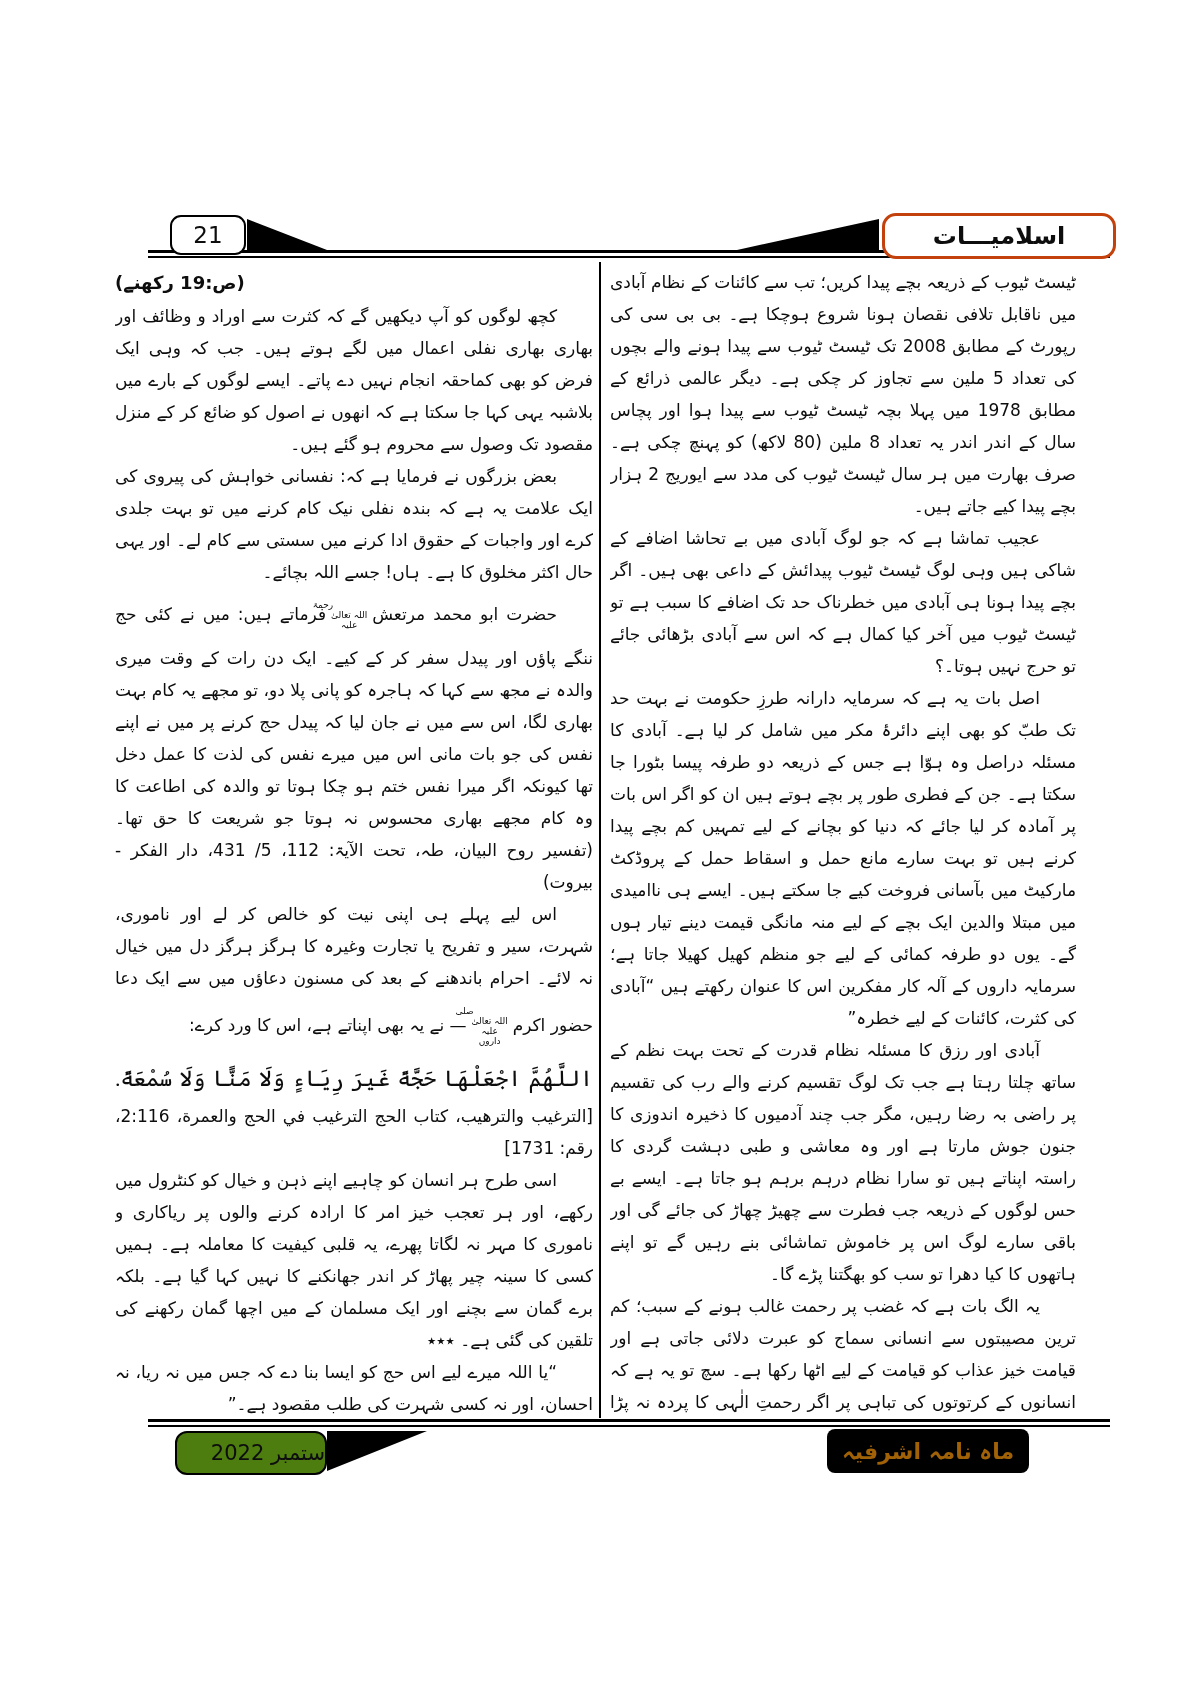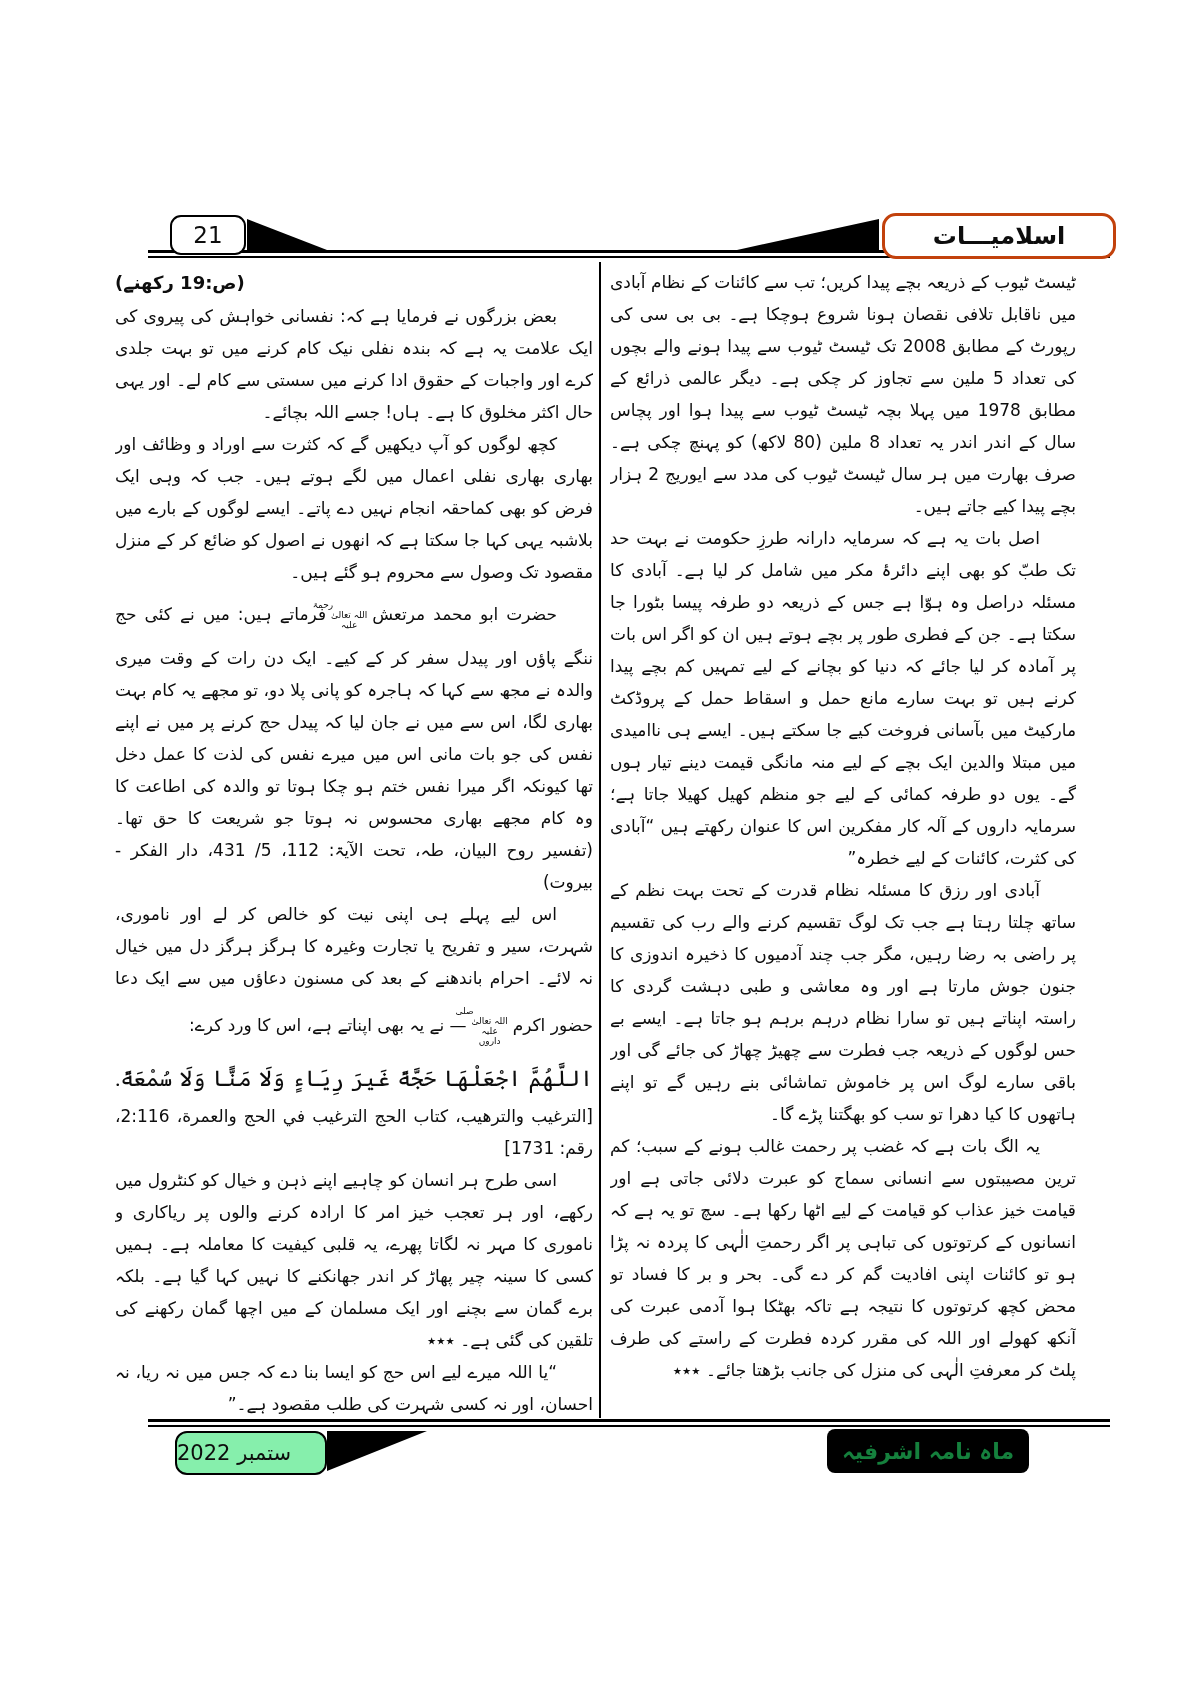--- a/index.html
+++ b/index.html
@@ -24,29 +24,29 @@
   .tri-header-right{left:737px;top:219px;width:142px;height:31px;
     clip-path:polygon(100% 0,100% 100%,0 100%);}
   .masthead-box{
     position:absolute;left:882px;top:213px;width:228px;height:40px;
     border:3px solid #c2410c;border-radius:14px;background:#fff;z-index:2;
     display:flex;align-items:center;justify-content:center;
     font-size:24px;font-weight:bold;direction:rtl;
   }
   .date-box{
     position:absolute;left:175px;top:1431px;width:148px;height:40px;
-    border:2.5px solid #000;border-radius:12px;background:#86efac;z-index:2;
-    display:flex;align-items:center;justify-content:flex-end;
+    border:2.5px solid #000;border-radius:12px;background:#4d7c0f;z-index:2;
+    display:flex;align-items:center;justify-content:flex-start;
     font-size:21px;direction:rtl;
   }
   .tri-footer-left{left:327px;top:1431px;width:100px;height:40px;
     clip-path:polygon(0 0,100% 0,0 100%);}
   .magazine-box{
     position:absolute;left:827px;top:1429px;width:202px;height:44px;
-    background:#000;color:#15803d;border-radius:8px;z-index:2;
+    background:#000;color:#a16207;border-radius:8px;z-index:2;
     display:flex;align-items:center;justify-content:center;
     font-size:22px;font-weight:bold;direction:rtl;
   }
   
   .divider{position:absolute;left:599px;top:262px;width:2px;height:1156px;background:#000;}
   .col{
     position:absolute;top:266px;height:1152px;overflow:hidden;
     direction:rtl;text-align:justify;font-size:17px;line-height:32px;
   }
   .col-left{left:115px;width:478px;}
@@ -76,29 +76,30 @@
   <div class="tri tri-header-right"></div>
   <div class="masthead-box">
     <span>اسلامیـــات</span>
   </div>
   <div class="rule-double" style="top:250px;"></div>
 
   <div class="divider"></div>
 
   <div class="col col-right">
     <p>ٹیسٹ ٹیوب کے ذریعہ بچے پیدا کریں؛ تب سے کائنات کے نظام آبادی میں ناقابل تلافی نقصان ہونا شروع ہوچکا ہے۔ بی بی سی کی رپورٹ کے مطابق 2008 تک ٹیسٹ ٹیوب سے پیدا ہونے والے بچوں کی تعداد 5 ملین سے تجاوز کر چکی ہے۔ دیگر عالمی ذرائع کے مطابق 1978 میں پہلا بچہ ٹیسٹ ٹیوب سے پیدا ہوا اور پچاس سال کے اندر اندر یہ تعداد 8 ملین (80 لاکھ) کو پہنچ چکی ہے۔ صرف بھارت میں ہر سال ٹیسٹ ٹیوب کی مدد سے ایوریج 2 ہزار بچے پیدا کیے جاتے ہیں۔</p>
+    <p class="indent">عجیب تماشا ہے کہ جو لوگ آبادی میں بے تحاشا اضافے کے شاکی ہیں وہی لوگ ٹیسٹ ٹیوب پیدائش کے داعی بھی ہیں۔ اگر بچے پیدا ہونا ہی آبادی میں خطرناک حد تک اضافے کا سبب ہے تو ٹیسٹ ٹیوب میں آخر کیا کمال ہے کہ اس سے آبادی بڑھائی جائے تو حرج نہیں ہوتا۔؟</p>
     <p class="indent">اصل بات یہ ہے کہ سرمایہ دارانہ طرزِ حکومت نے بہت حد تک طبّ کو بھی اپنے دائرۂ مکر میں شامل کر لیا ہے۔ آبادی کا مسئلہ دراصل وہ ہوّا ہے جس کے ذریعہ دو طرفہ پیسا بٹورا جا سکتا ہے۔ جن کے فطری طور پر بچے ہوتے ہیں ان کو اگر اس بات پر آمادہ کر لیا جائے کہ دنیا کو بچانے کے لیے تمہیں کم بچے پیدا کرنے ہیں تو بہت سارے مانع حمل و اسقاط حمل کے پروڈکٹ مارکیٹ میں بآسانی فروخت کیے جا سکتے ہیں۔ ایسے ہی ناامیدی میں مبتلا والدین ایک بچے کے لیے منہ مانگی قیمت دینے تیار ہوں گے۔ یوں دو طرفہ کمائی کے لیے جو منظم کھیل کھیلا جاتا ہے؛ سرمایہ داروں کے آلہ کار مفکرین اس کا عنوان رکھتے ہیں “آبادی کی کثرت، کائنات کے لیے خطرہ”</p>
     <p class="indent">آبادی اور رزق کا مسئلہ نظام قدرت کے تحت بہت نظم کے ساتھ چلتا رہتا ہے جب تک لوگ تقسیم کرنے والے رب کی تقسیم پر راضی بہ رضا رہیں، مگر جب چند آدمیوں کا ذخیرہ اندوزی کا جنون جوش مارتا ہے اور وہ معاشی و طبی دہشت گردی کا راستہ اپناتے ہیں تو سارا نظام درہم برہم ہو جاتا ہے۔ ایسے بے حس لوگوں کے ذریعہ جب فطرت سے چھیڑ چھاڑ کی جائے گی اور باقی سارے لوگ اس پر خاموش تماشائی بنے رہیں گے تو اپنے ہاتھوں کا کیا دھرا تو سب کو بھگتنا پڑے گا۔</p>
     <p class="indent">یہ الگ بات ہے کہ غضب پر رحمت غالب ہونے کے سبب؛ کم ترین مصیبتوں سے انسانی سماج کو عبرت دلائی جاتی ہے اور قیامت خیز عذاب کو قیامت کے لیے اٹھا رکھا ہے۔ سچ تو یہ ہے کہ انسانوں کے کرتوتوں کی تباہی پر اگر رحمتِ الٰہی کا پردہ نہ پڑا ہو تو کائنات اپنی افادیت گم کر دے گی۔ بحر و بر کا فساد تو محض کچھ کرتوتوں کا نتیجہ ہے تاکہ بھٹکا ہوا آدمی عبرت کی آنکھ کھولے اور اللہ کی مقرر کردہ فطرت کے راستے کی طرف پلٹ کر معرفتِ الٰہی کی منزل کی جانب بڑھتا جائے۔ ٭٭٭</p>
   </div>
 
   <div class="col col-left">
     <p class="heading-continuation">(ص:19 رکھنے)</p>
+    <p class="indent">کچھ لوگوں کو آپ دیکھیں گے کہ کثرت سے اوراد و وظائف اور بھاری بھاری نفلی اعمال میں لگے ہوتے ہیں۔ جب کہ وہی ایک فرض کو بھی کماحقہ انجام نہیں دے پاتے۔ ایسے لوگوں کے بارے میں بلاشبہ یہی کہا جا سکتا ہے کہ انھوں نے اصول کو ضائع کر کے منزل مقصود تک وصول سے محروم ہو گئے ہیں۔</p>
     <p class="indent">بعض بزرگوں نے فرمایا ہے کہ: نفسانی خواہش کی پیروی کی ایک علامت یہ ہے کہ بندہ نفلی نیک کام کرنے میں تو بہت جلدی کرے اور واجبات کے حقوق ادا کرنے میں سستی سے کام لے۔ اور یہی حال اکثر مخلوق کا ہے۔ ہاں! جسے اللہ بچائے۔</p>
-    <p class="indent">کچھ لوگوں کو آپ دیکھیں گے کہ کثرت سے اوراد و وظائف اور بھاری بھاری نفلی اعمال میں لگے ہوتے ہیں۔ جب کہ وہی ایک فرض کو بھی کماحقہ انجام نہیں دے پاتے۔ ایسے لوگوں کے بارے میں بلاشبہ یہی کہا جا سکتا ہے کہ انھوں نے اصول کو ضائع کر کے منزل مقصود تک وصول سے محروم ہو گئے ہیں۔</p>
     <p class="indent"><span>حضرت ابو محمد مرتعش</span><span class="honorific">رحمۃ اللہ تعالیٰ علیہ</span><span>فرماتے ہیں: میں نے کئی حج ننگے پاؤں اور پیدل سفر کر کے کیے۔ ایک دن رات کے وقت میری والدہ نے مجھ سے کہا کہ ہاجرہ کو پانی پلا دو، تو مجھے یہ کام بہت بھاری لگا، اس سے میں نے جان لیا کہ پیدل حج کرنے پر میں نے اپنے نفس کی جو بات مانی اس میں میرے نفس کی لذت کا عمل دخل تھا کیونکہ اگر میرا نفس ختم ہو چکا ہوتا تو والدہ کی اطاعت کا وہ کام مجھے بھاری محسوس نہ ہوتا جو شریعت کا حق تھا۔ (تفسیر روح البیان، طہ، تحت الآیۃ: 112، 5/ 431، دار الفکر - بیروت)</span></p>
     <p class="indent"><span>اس لیے پہلے ہی اپنی نیت کو خالص کر لے اور ناموری، شہرت، سیر و تفریح یا تجارت وغیرہ کا ہرگز ہرگز دل میں خیال نہ لائے۔ احرام باندھنے کے بعد کی مسنون دعاؤں میں سے ایک دعا حضور اکرم</span><span class="honorific">صلی اللہ تعالیٰ علیہ داروں</span><span>— نے یہ بھی اپناتے ہے، اس کا ورد کرے:</span></p>
     <p><span class="dua-text">اللَّهُمَّ اجْعَلْهَا حَجَّةً غَيرَ رِيَاءٍ وَلَا مَنًّا وَلَا سُمْعَةً.</span> <span class="dua-ref">[الترغيب والترهيب، كتاب الحج الترغيب في الحج والعمرة، 2:116، رقم: 1731]</span></p>
     <p class="indent">اسی طرح ہر انسان کو چاہیے اپنے ذہن و خیال کو کنٹرول میں رکھے، اور ہر تعجب خیز امر کا ارادہ کرنے والوں پر ریاکاری و ناموری کا مہر نہ لگاتا پھرے، یہ قلبی کیفیت کا معاملہ ہے۔ ہمیں کسی کا سینہ چیر پھاڑ کر اندر جھانکنے کا نہیں کہا گیا ہے۔ بلکہ برے گمان سے بچنے اور ایک مسلمان کے میں اچھا گمان رکھنے کی تلقین کی گئی ہے۔ ٭٭٭</p>
     <p class="indent">“یا اللہ میرے لیے اس حج کو ایسا بنا دے کہ جس میں نہ ریا، نہ احسان، اور نہ کسی شہرت کی طلب مقصود ہے۔”</p>
   </div>
 
   <div class="rule-double" style="top:1419px;"></div>
   <div class="date-box">
     <span>ستمبر 2022</span>

